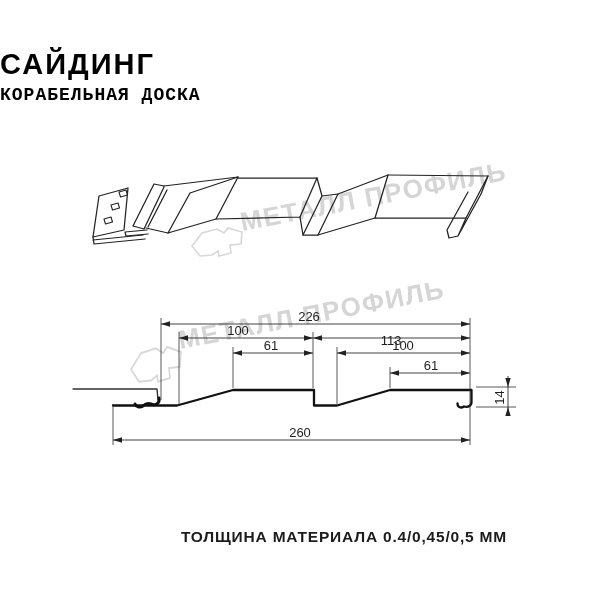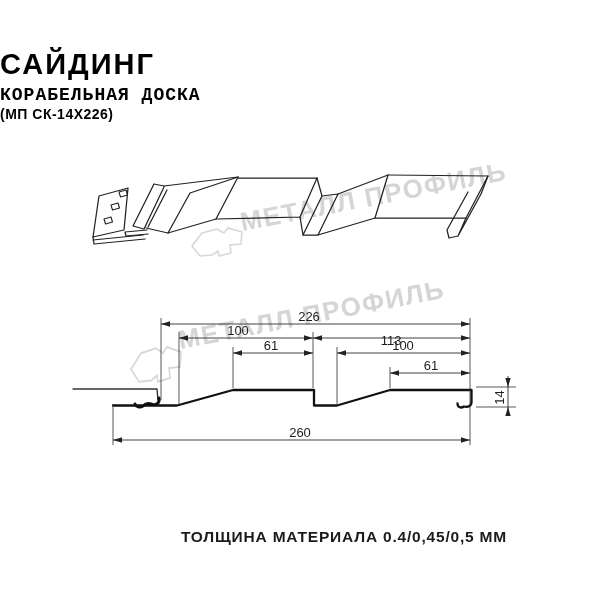--- a/index.html
+++ b/index.html
@@ -31,21 +31,20 @@
        line-height:13px;white-space:nowrap;}
   .dim.vert{transform:translateX(-50%) rotate(-90deg);}
 </style>
 </head>
 <body>
 
 <div class="page">
 
   <div class="title">САЙДИНГ</div>
   <div class="subtitle">КОРАБЕЛЬНАЯ ДОСКА</div>
-  <div class="model">(МП СК-14Х226)</div>
 
   <div class="wm-text wm1">МЕТАЛЛ ПРОФИЛЬ</div>
   <div class="wm-text wm2">МЕТАЛЛ ПРОФИЛЬ</div>
 
   <svg class="art" width="600" height="600" viewBox="0 0 600 600">
 
     <g stroke="#d8d8d8" stroke-width="1.6" fill="none">
       <path id="wmlogo" transform="translate(192,228)" d="M0 18L10 5L25 1L32 5L36 0L50 4L49 16L38 17L39 25L27 28L26 23L20 27L8 28Z"></path>
       <path transform="translate(131,347) scale(1,1.24)" d="M0 18L10 5L25 1L32 5L36 0L50 4L49 16L38 17L39 25L27 28L26 23L20 27L8 28Z"></path>
     </g>

